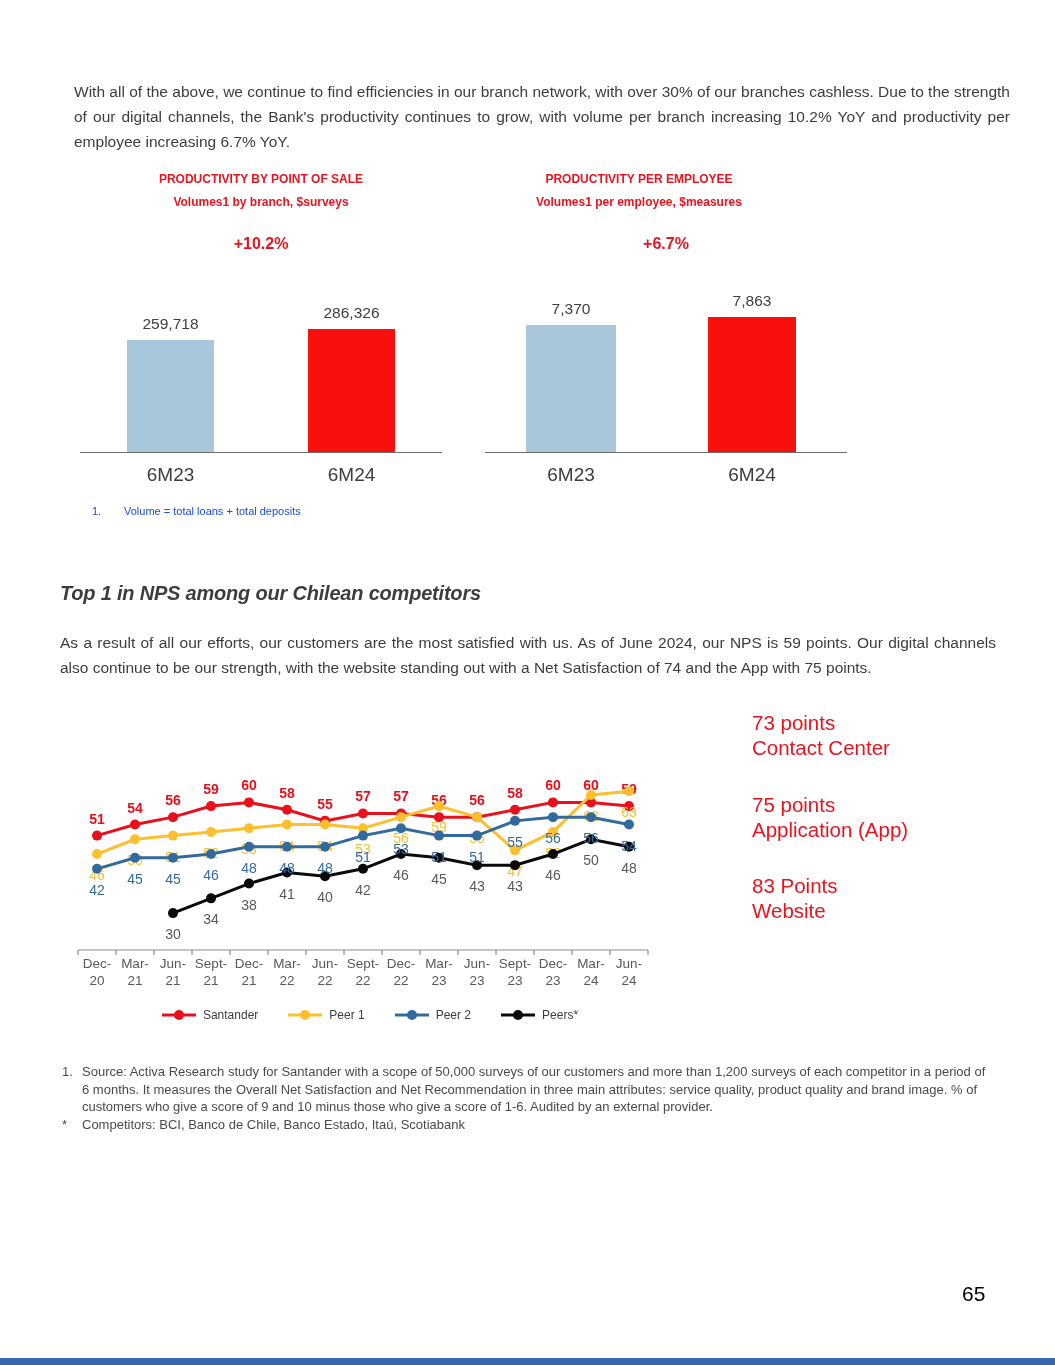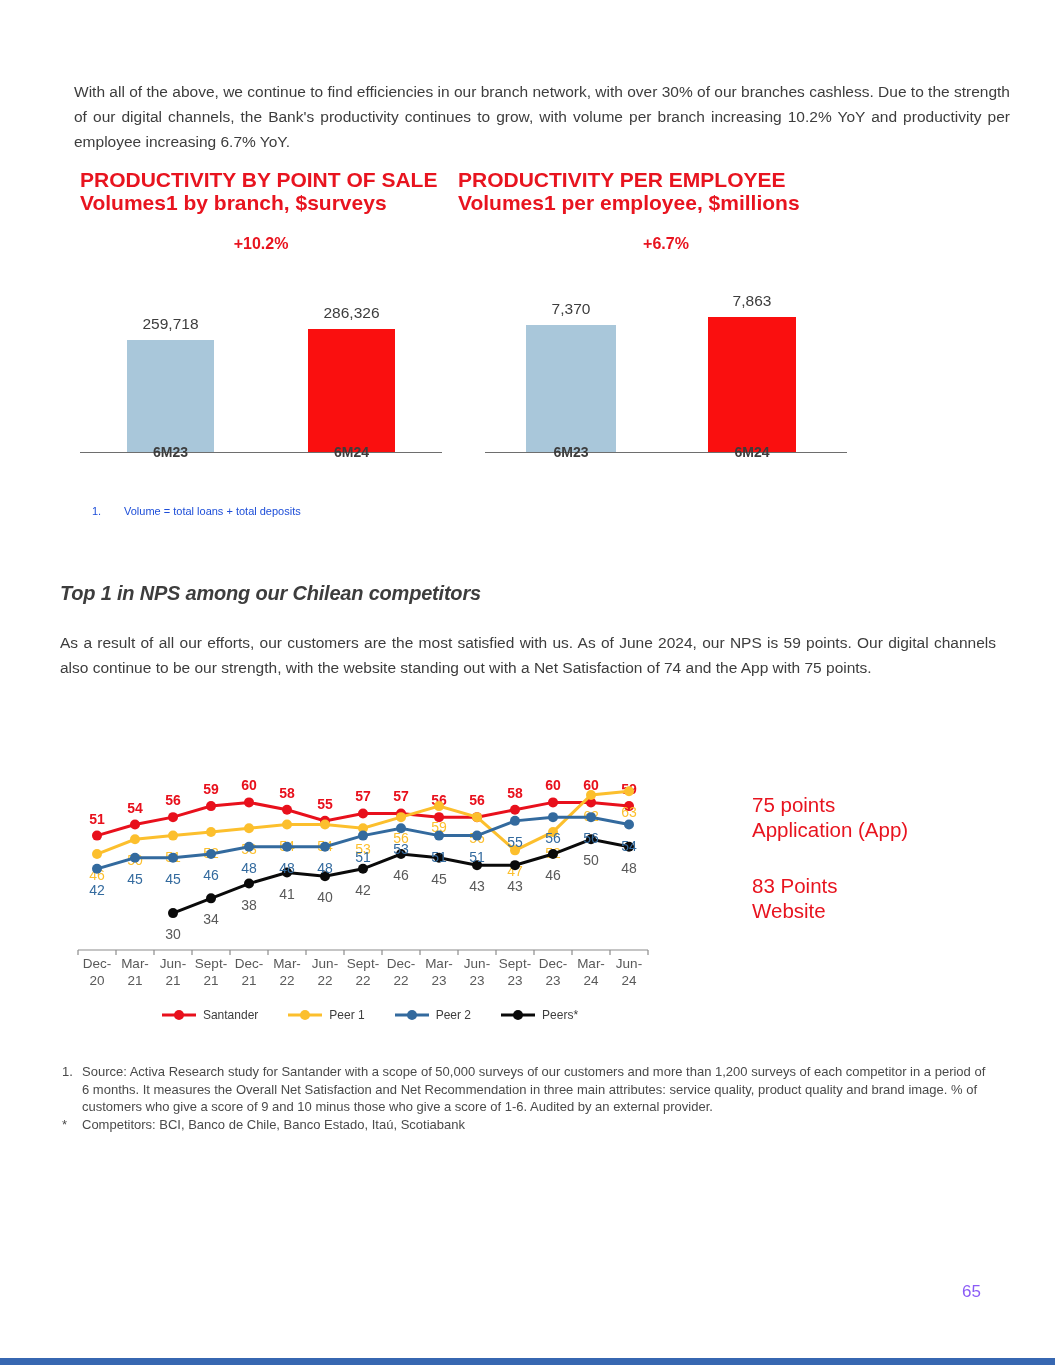--- a/index.html
+++ b/index.html
@@ -2,32 +2,32 @@
 <html><head>
 <meta charset="utf-8">
 <style>
   html,body{margin:0;padding:0;background:#ffffff;}
   .page{position:relative;width:1055px;height:1365px;background:#ffffff;overflow:hidden;
         font-family:"Liberation Sans","DejaVu Sans",sans-serif;}
 
   .intro{position:absolute;left:74px;top:63px;width:936px;font-size:15.5px;line-height:25px;
          color:#3d3d3d;text-align:justify;}
 
-  .chart-title{position:absolute;top:168px;width:362px;color:#e8141f;
-               font-weight:bold;font-size:21px;line-height:23px;}
+  .chart-title{position:absolute;top:168px;width:362px;text-align:center;color:#e8141f;
+               font-weight:bold;font-size:12px;line-height:23px;}
   .ct-left{left:80px}.ct-right{left:458px}
   .growth{position:absolute;top:235px;width:362px;text-align:center;color:#e8141f;
           font-weight:bold;font-size:16px;}
   .g-left{left:80px}.g-right{left:485px}
 
   .bar-chart{position:absolute;top:300px;width:362px;height:152px;border-bottom:1.5px solid #6e6e6e;}
   .bc-left{left:80px}.bc-right{left:485px}
   .bar{position:absolute;bottom:0;}
   .bar-value{position:absolute;width:140px;text-align:center;font-size:15.5px;color:#3d3d3d;}
-  .bar-cat{position:absolute;top:144px;width:140px;text-align:center;font-size:14px;color:#3d3d3d;font-weight:bold;}
+  .bar-cat{position:absolute;top:164px;width:140px;text-align:center;font-size:19px;color:#3d3d3d;}
 
   .fn-volume{position:absolute;left:92px;top:505px;font-size:11px;color:#1d4ed8;}
   .fn-volume .mk{display:inline-block;width:32px;}
 
   .nps-heading{position:absolute;left:60px;top:565px;font-size:20px;font-weight:bold;
                font-style:italic;color:#3d3d3d;letter-spacing:-0.2px;}
 
   .nps-para{position:absolute;left:60px;top:614px;width:936px;font-size:15.5px;line-height:25px;
             color:#3d3d3d;text-align:justify;}
 
@@ -38,37 +38,37 @@
   .legend-item{display:flex;align-items:center;gap:7px;}
 
   .anno{position:absolute;left:752px;color:#e8141f;font-size:20.5px;line-height:24.5px;}
   .anno-1{top:711px}.anno-2{top:793px}.anno-3{top:874px}
 
   .footnotes{position:absolute;left:62px;top:1063px;width:932px;font-size:13px;line-height:17.5px;
              color:#4a4a4a;}
   .fn-row{display:grid;grid-template-columns:20px 1fr;column-gap:0;}
   .fn-row .mk{color:#4a4a4a;}
 
-  .page-num{position:absolute;left:962px;top:1282px;font-size:17px;color:#8b5cf6;}
+  .page-num{position:absolute;left:962px;top:1282px;font-size:21px;color:#000000;}
   .bottom-bar{position:absolute;left:0;bottom:0;width:100%;height:7px;background:#3767b1;}
 </style>
 </head>
 <body>
 
 <div class="page">
 
   <p class="intro">With all of the above, we continue to find efficiencies in our branch network, with over 30% of our branches cashless. Due to the strength of our digital channels, the Bank's productivity continues to grow, with volume per branch increasing 10.2% YoY and productivity per employee increasing 6.7% YoY.</p>
 
   <div class="chart-title ct-left">
     <div>PRODUCTIVITY BY POINT OF SALE</div>
     <div>Volumes1 by branch, $surveys</div>
   </div>
   <div class="chart-title ct-right">
     <div>PRODUCTIVITY PER EMPLOYEE</div>
-    <div>Volumes1 per employee, $millions</div>
+    <div>Volumes1 per employee, $measures</div>
   </div>
 
   <div class="growth g-left">+10.2%</div>
   <div class="growth g-right">+6.7%</div>
 
   <div class="bar-chart bc-left" id="barchart0">
       <div class="bar" style="left: 47px; width: 87px; height: 112px; background: rgb(169, 199, 218);"></div>
       <div class="bar-value" style="left: 20.5px; bottom: 119px;">259,718</div>
       <div class="bar-cat" style="left: 20.5px;">6M23</div>
       <div class="bar" style="left: 228px; width: 87px; height: 123px; background: rgb(250, 15, 15);"></div>
@@ -286,20 +286,24 @@
       </div>
       <div class="legend-item">
         <svg width="34" height="12">
           <line x1="0" y1="6" x2="34" y2="6" stroke="#0a0a0a" stroke-width="3"></line>
           <circle cx="17" cy="6" r="5" fill="#0a0a0a"></circle>
         </svg>
         <span>Peers*</span>
       </div>
     </div>
 
+  <div class="anno anno-1">
+    <div>73 points</div>
+    <div>Contact Center</div>
+  </div>
   <div class="anno anno-2">
     <div>75 points</div>
     <div>Application (App)</div>
   </div>
   <div class="anno anno-3">
     <div>83 Points</div>
     <div>Website</div>
   </div>
 
   <div class="footnotes">

